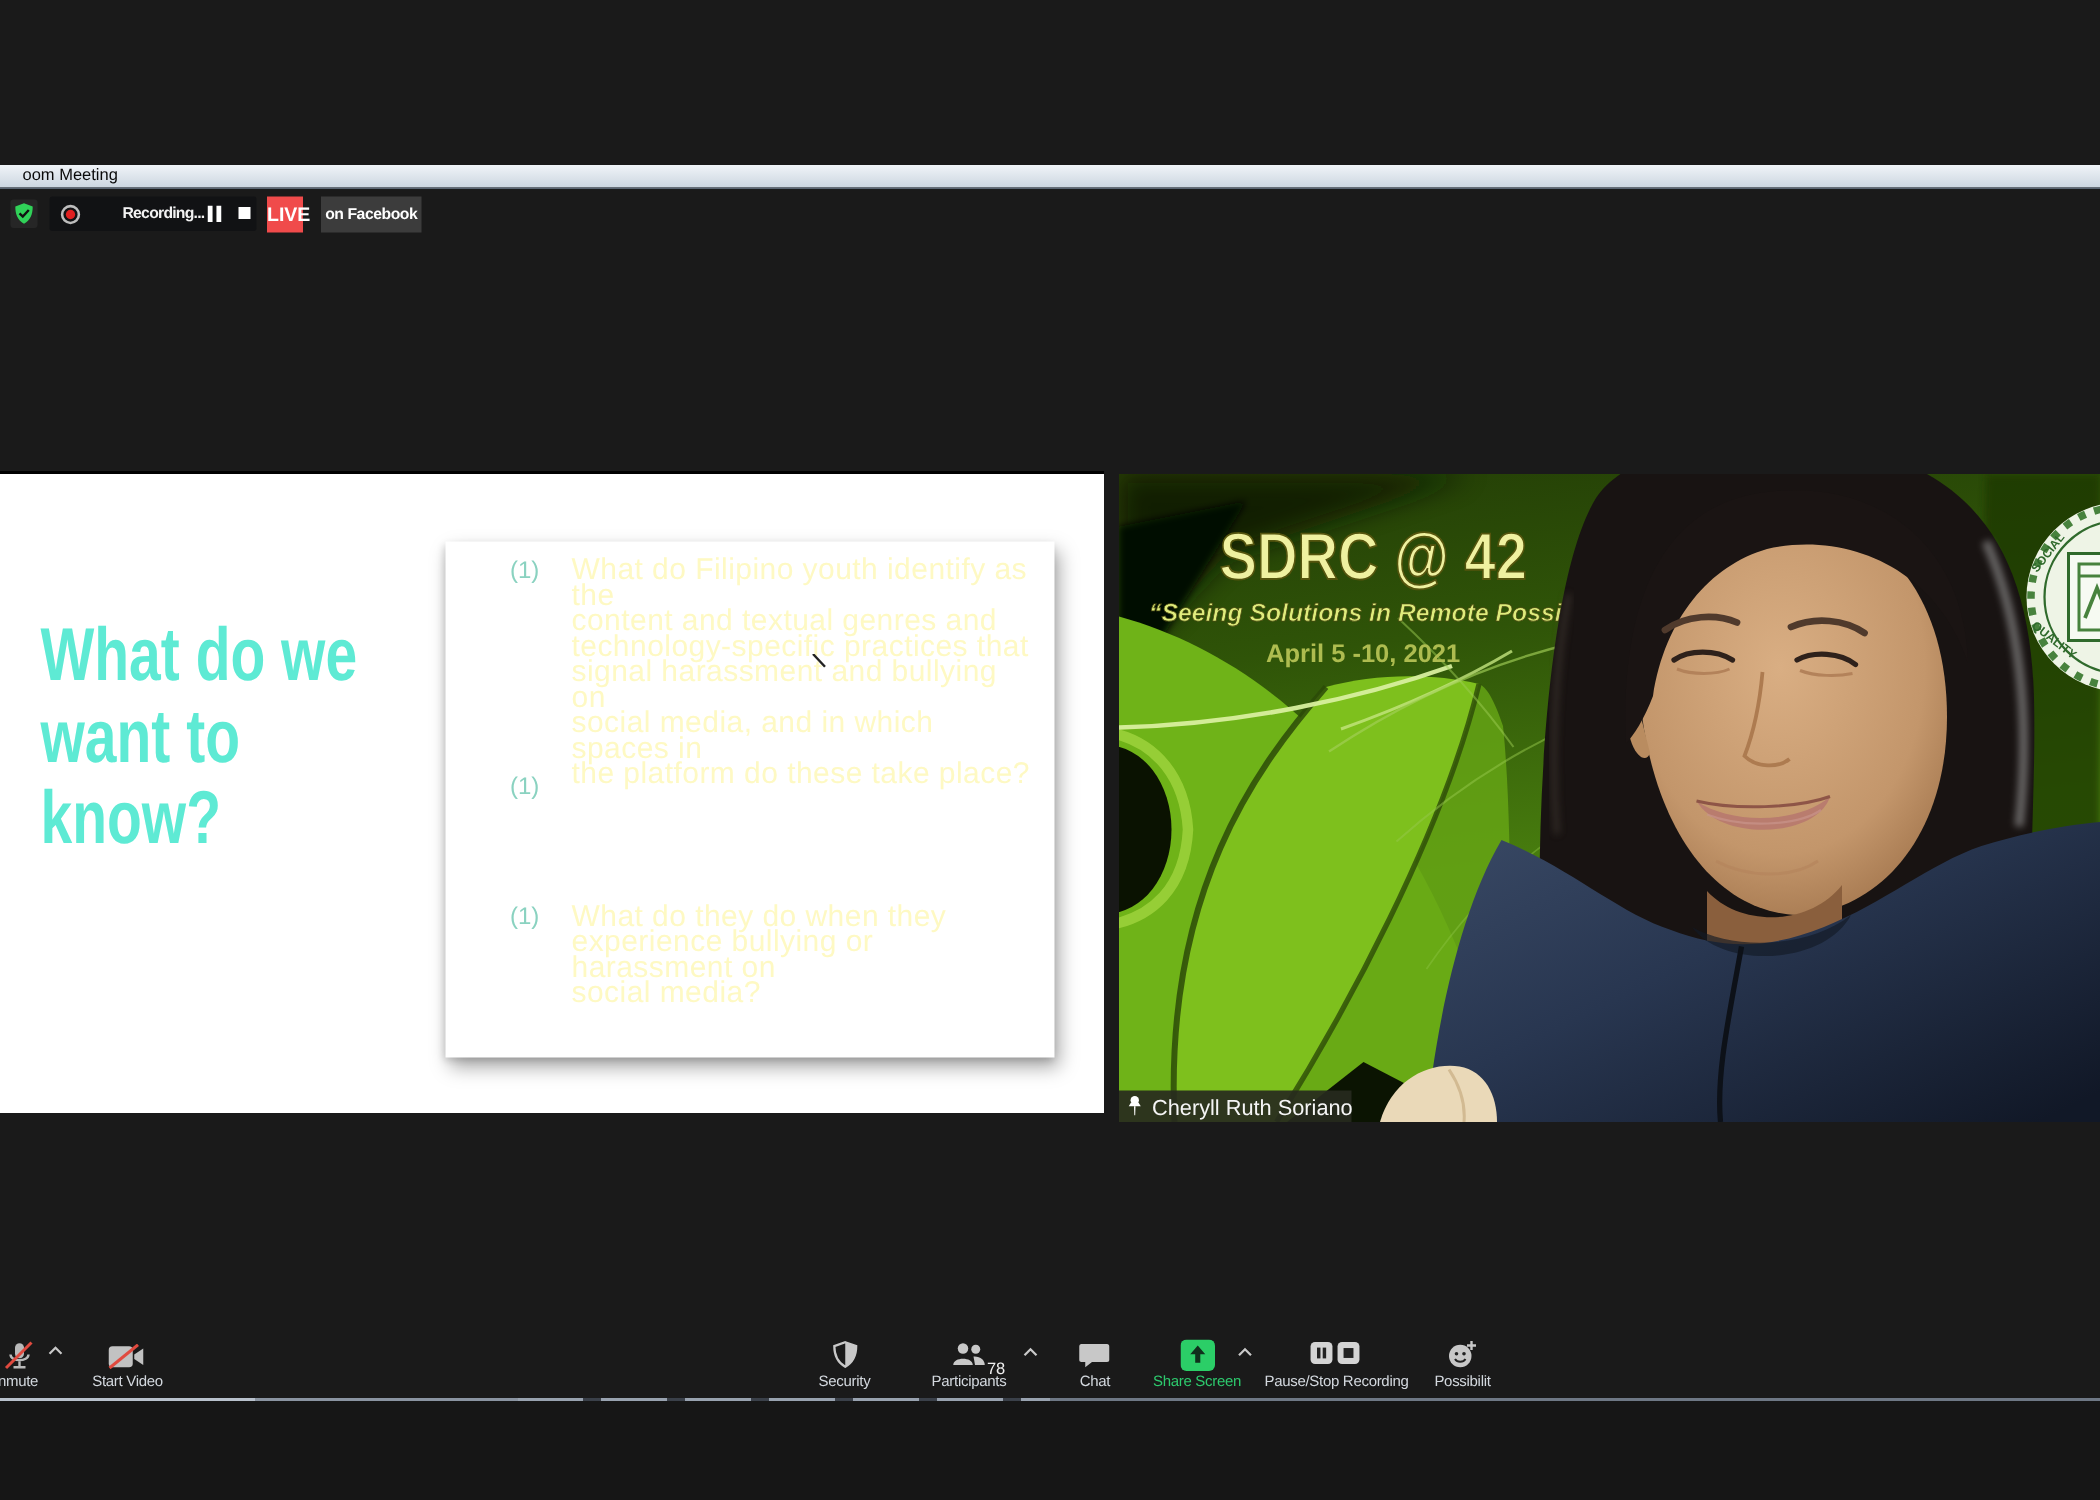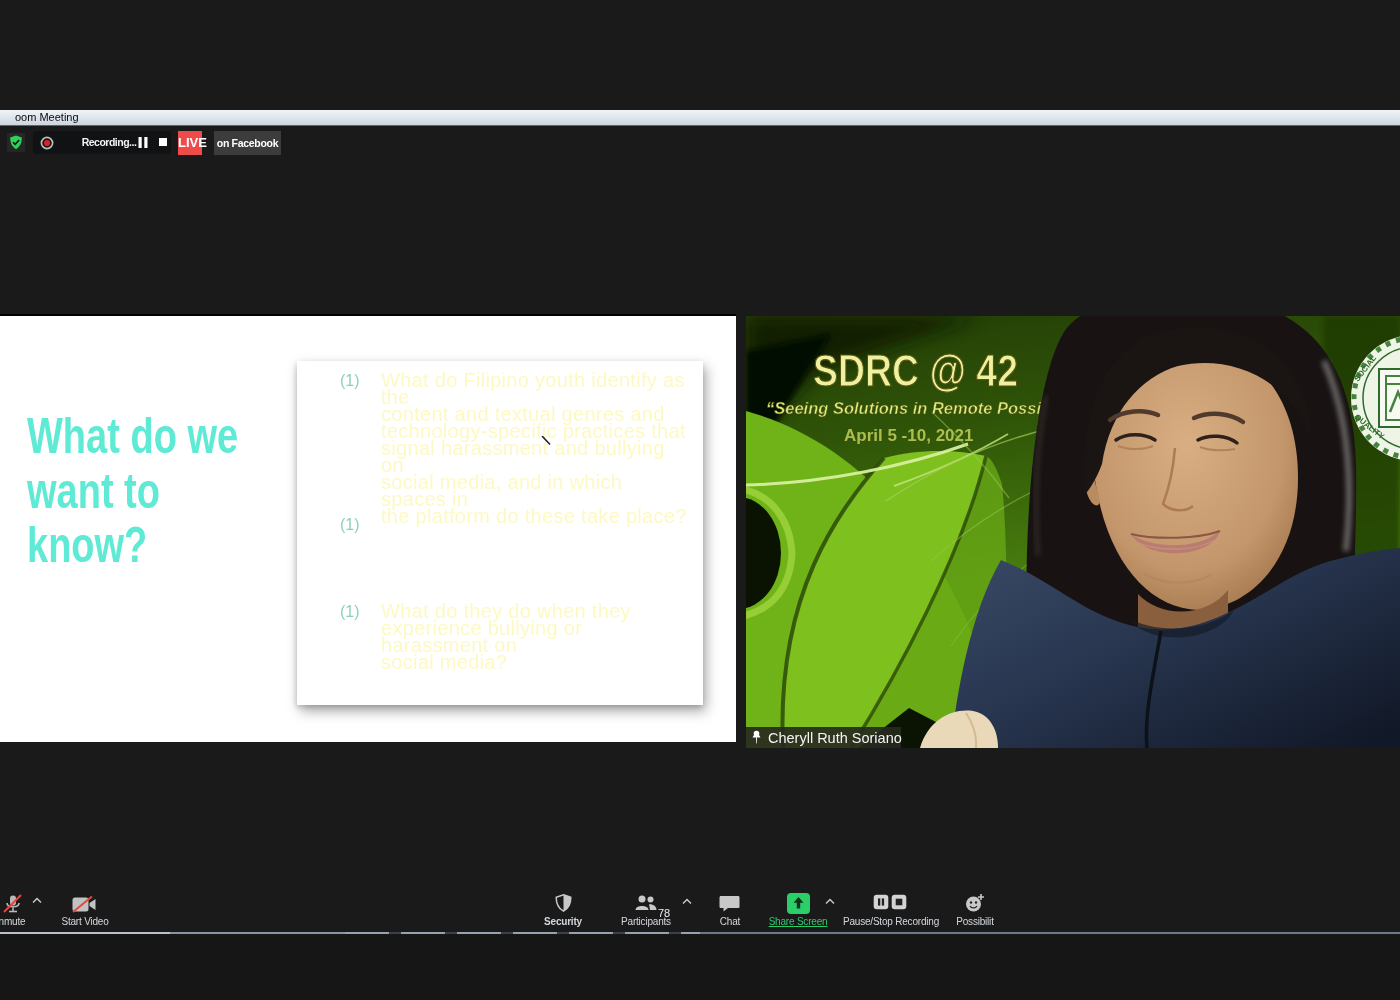--- a/index.html
+++ b/index.html
@@ -30,21 +30,21 @@
   #heading .ln{display:block;transform:scaleX(0.76);transform-origin:0 0;white-space:nowrap;}
   #card{left:297px;top:361px;width:406px;height:344px;background:#fff;
     box-shadow:3px 6px 12px rgba(0,0,0,0.35), -1px 2px 5px rgba(0,0,0,0.15);}
   .q{position:absolute;font-size:20px;line-height:17px;color:#fef9c3;width:310px;letter-spacing:0.3px;}
   .qm{position:absolute;font-size:16px;color:#8ad2c0;}
   
   #cursor{left:541px;top:436px;}
 
   
   .tb-label{position:absolute;top:916px;font-size:10px;color:#d3d8de;text-align:center;letter-spacing:-0.2px;white-space:nowrap;}
-  .tb-label.green{color:#2dc96d;text-decoration:underline;}
+  .tb-label.green{color:#2dc96d;}
 </style>
 </head>
 <body>
 <div id="page">
 
   <div id="titlebar" class="abs">oom Meeting</div>
 
   <div id="shieldbox" class="abs"></div>
   <svg class="abs" style="left:9px;top:135px" width="14" height="15" viewBox="0 0 14 15">
     <path d="M7 0.5 L12.8 2.6 C12.8 7.5 11.5 11.5 7 14.2 C2.5 11.5 1.2 7.5 1.2 2.6 Z" fill="#30d158"></path>
@@ -220,21 +220,21 @@
     <rect x="0.5" y="1.5" width="16" height="14" rx="2.5" fill="#c2c2c2"></rect>
     <path d="M17.5,7 L23.5,3 L23.5,14 L17.5,10 Z" fill="#c2c2c2"></path>
     <path d="M1,16 L20,0.5" stroke="#e04a3f" stroke-width="2"></path>
   </svg>
   <div class="tb-label" style="left:55px;width:60px;">Start Video</div>
 
   <svg class="abs" style="left:555px;top:894px" width="17" height="18" viewBox="0 0 17 18">
     <path d="M8.5 0.8 L15.8 3.4 C15.8 9.4 14.2 14 8.5 17.2 C2.8 14 1.2 9.4 1.2 3.4 Z" fill="none" stroke="#c8c8c8" stroke-width="1.5"></path>
     <path d="M8.5 0.8 L15.8 3.4 C15.8 9.4 14.2 14 8.5 17.2 Z" fill="#c8c8c8"></path>
   </svg>
-  <div class="tb-label" style="left:533px;width:60px;font-weight:bold;">Security</div>
+  <div class="tb-label" style="left:533px;width:60px;">Security</div>
 
   <svg class="abs" style="left:634px;top:895px" width="24" height="16" viewBox="0 0 24 16">
     <circle cx="8" cy="4" r="3.5" fill="#c8c8c8"></circle>
     <path d="M1.5,15 C1.5,9.5 14.5,9.5 14.5,15 Z" fill="#c8c8c8"></path>
     <circle cx="16.5" cy="4.5" r="3" fill="#c8c8c8"></circle>
     <path d="M15,9.3 C19.5,9 22.5,11.5 22.5,15 L16,15" fill="#c8c8c8"></path>
   </svg>
   <div class="tb-label" style="left:650px;top:897px;width:28px;font-size:11px;color:#efefef;margin-top:10px;">78</div>
   <svg class="abs" style="left:682px;top:898px" width="10" height="7" viewBox="0 0 10 7">
     <path d="M1,5.5 L5,1.5 L9,5.5" stroke="#c8c8c8" stroke-width="1.5" fill="none"></path>

